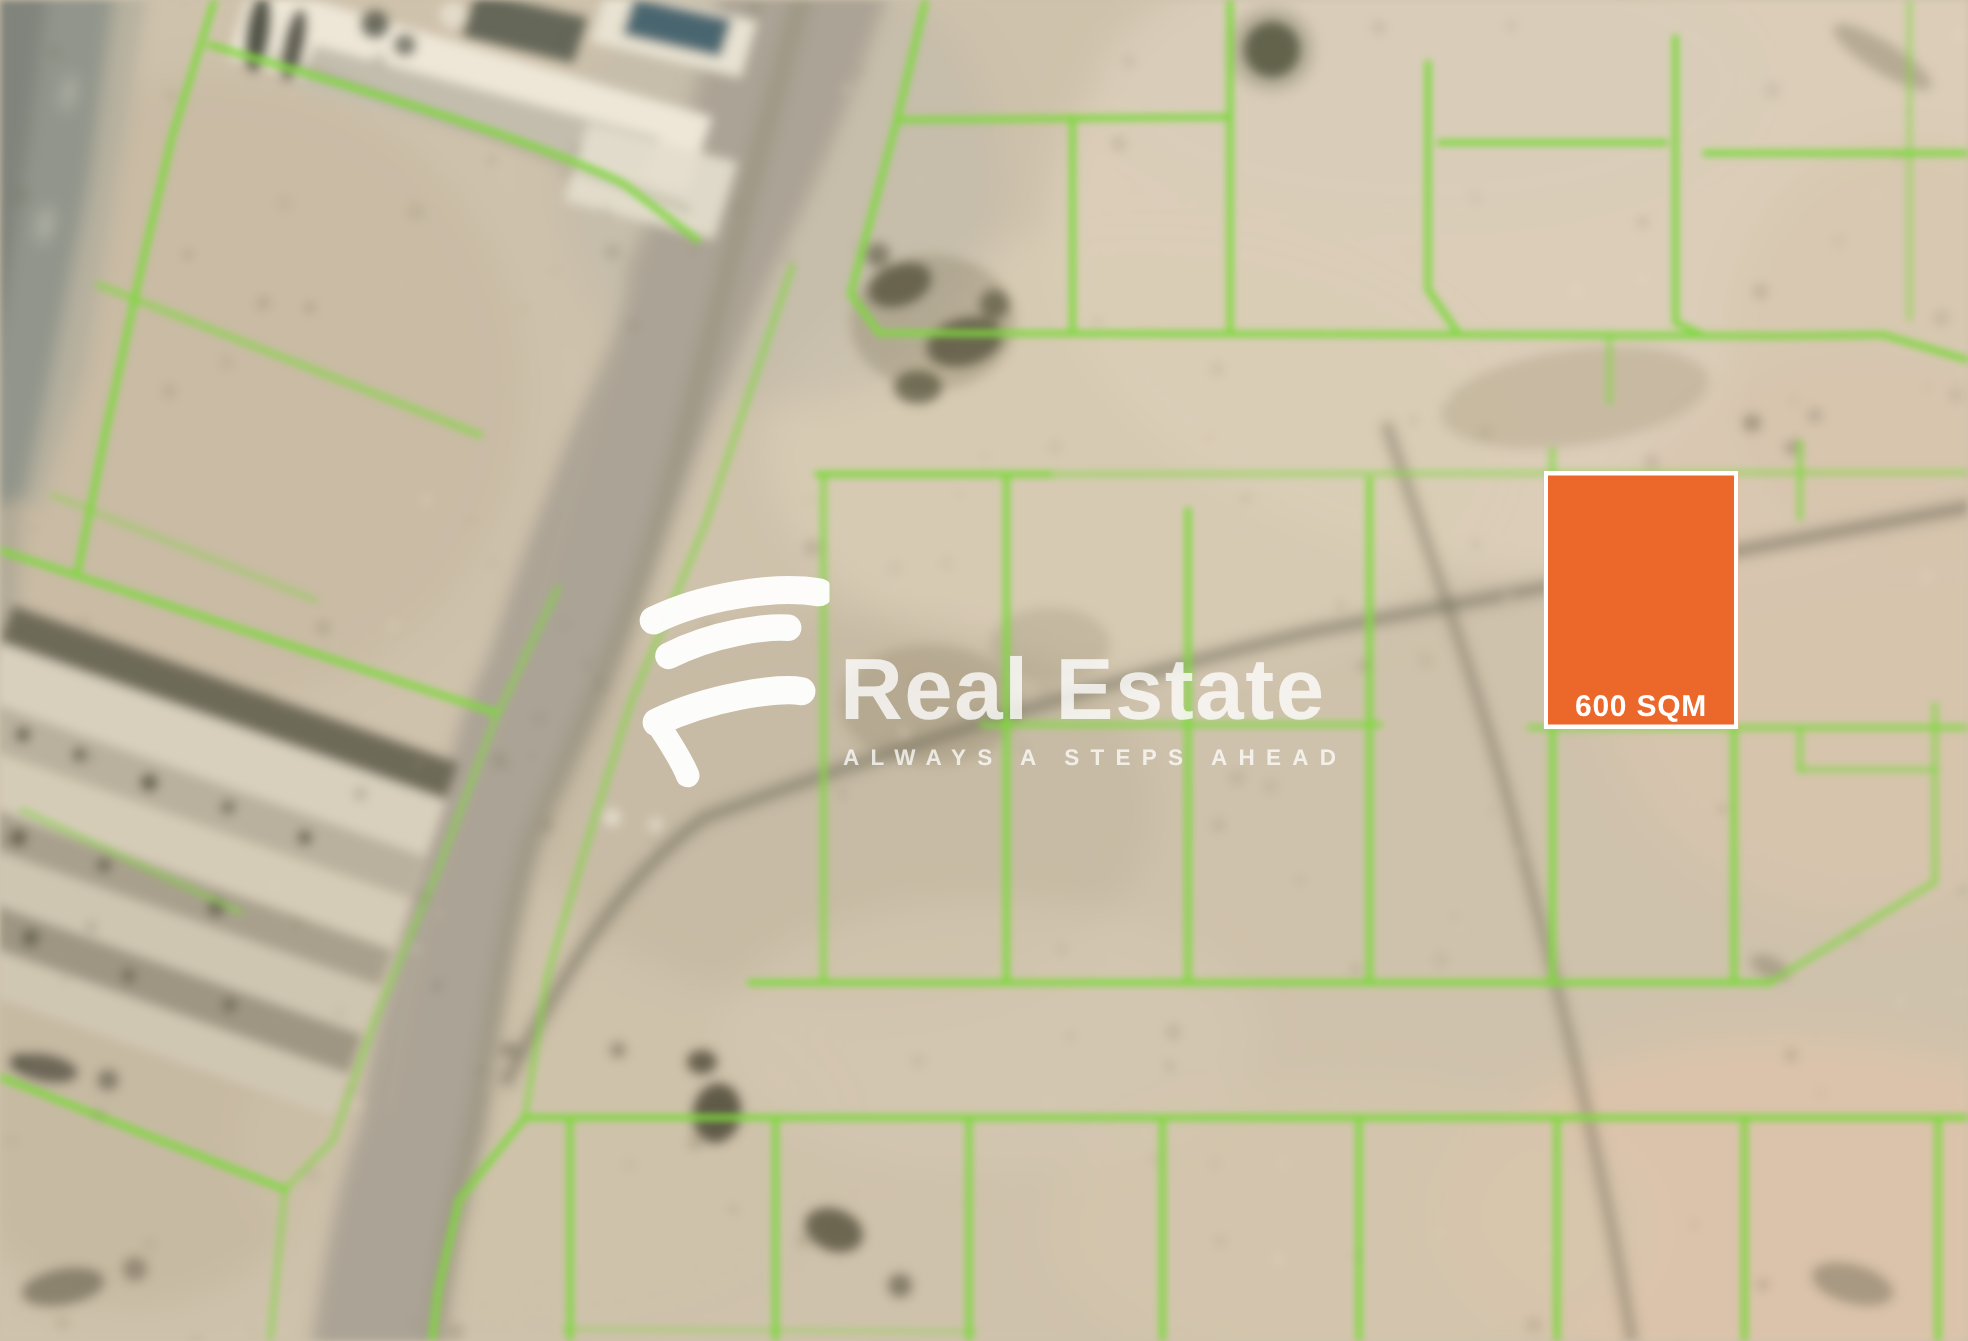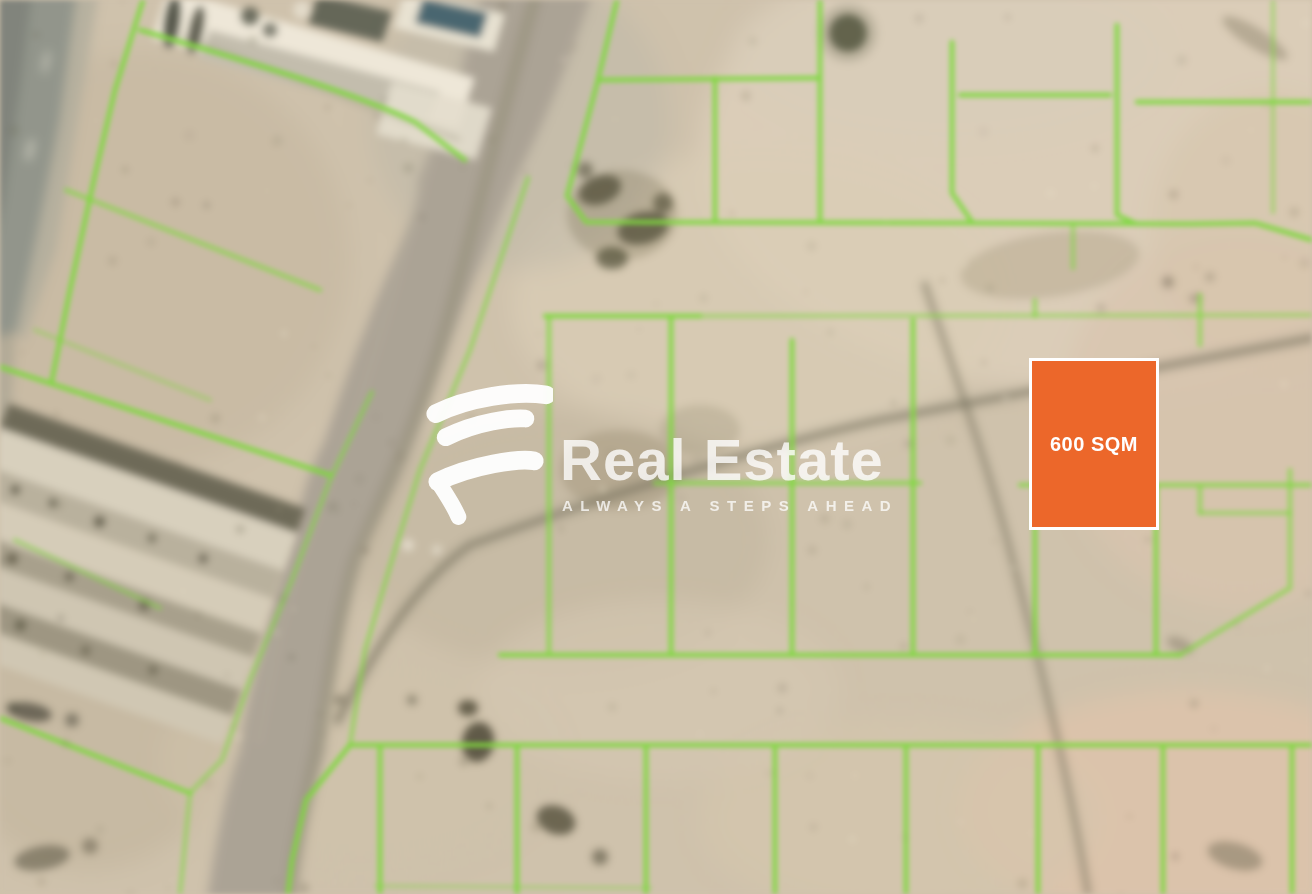--- a/index.html
+++ b/index.html
@@ -12,21 +12,21 @@
   .wm-icon{position:absolute;left:0;top:6px;width:130px;height:148px;opacity:.95;}
   .wm-line{position:absolute;left:137px;font-weight:bold;line-height:1;white-space:nowrap;
            letter-spacing:1px;}
   .wm-line1{top:3px;font-size:58px;}
   .wm-line2{top:59px;font-size:58px;}
   .wm-tagline{position:absolute;left:139px;top:125px;font-size:15px;font-weight:bold;
               letter-spacing:7.5px;white-space:nowrap;color:rgba(255,255,255,0.75);}
   
   .plot{position:absolute;left:1029px;top:314px;width:130px;height:172px;
         background:#ec672a;border:3px solid #ffffff;box-sizing:border-box;
-        display:flex;align-items:center;justify-content:center;margin-top:44px;}
+        display:flex;align-items:flex-end;justify-content:center;}
   .plot span{color:#ffffff;font-size:20px;font-weight:bold;letter-spacing:0.5px;white-space:nowrap;}
 </style>
 </head>
 <body>
 
 <div class="stage">
 
   <svg class="map-art" viewBox="0 0 1312 894" xmlns="http://www.w3.org/2000/svg">
     <defs>
       <filter id="b12" x="-40%" y="-40%" width="180%" height="180%">

